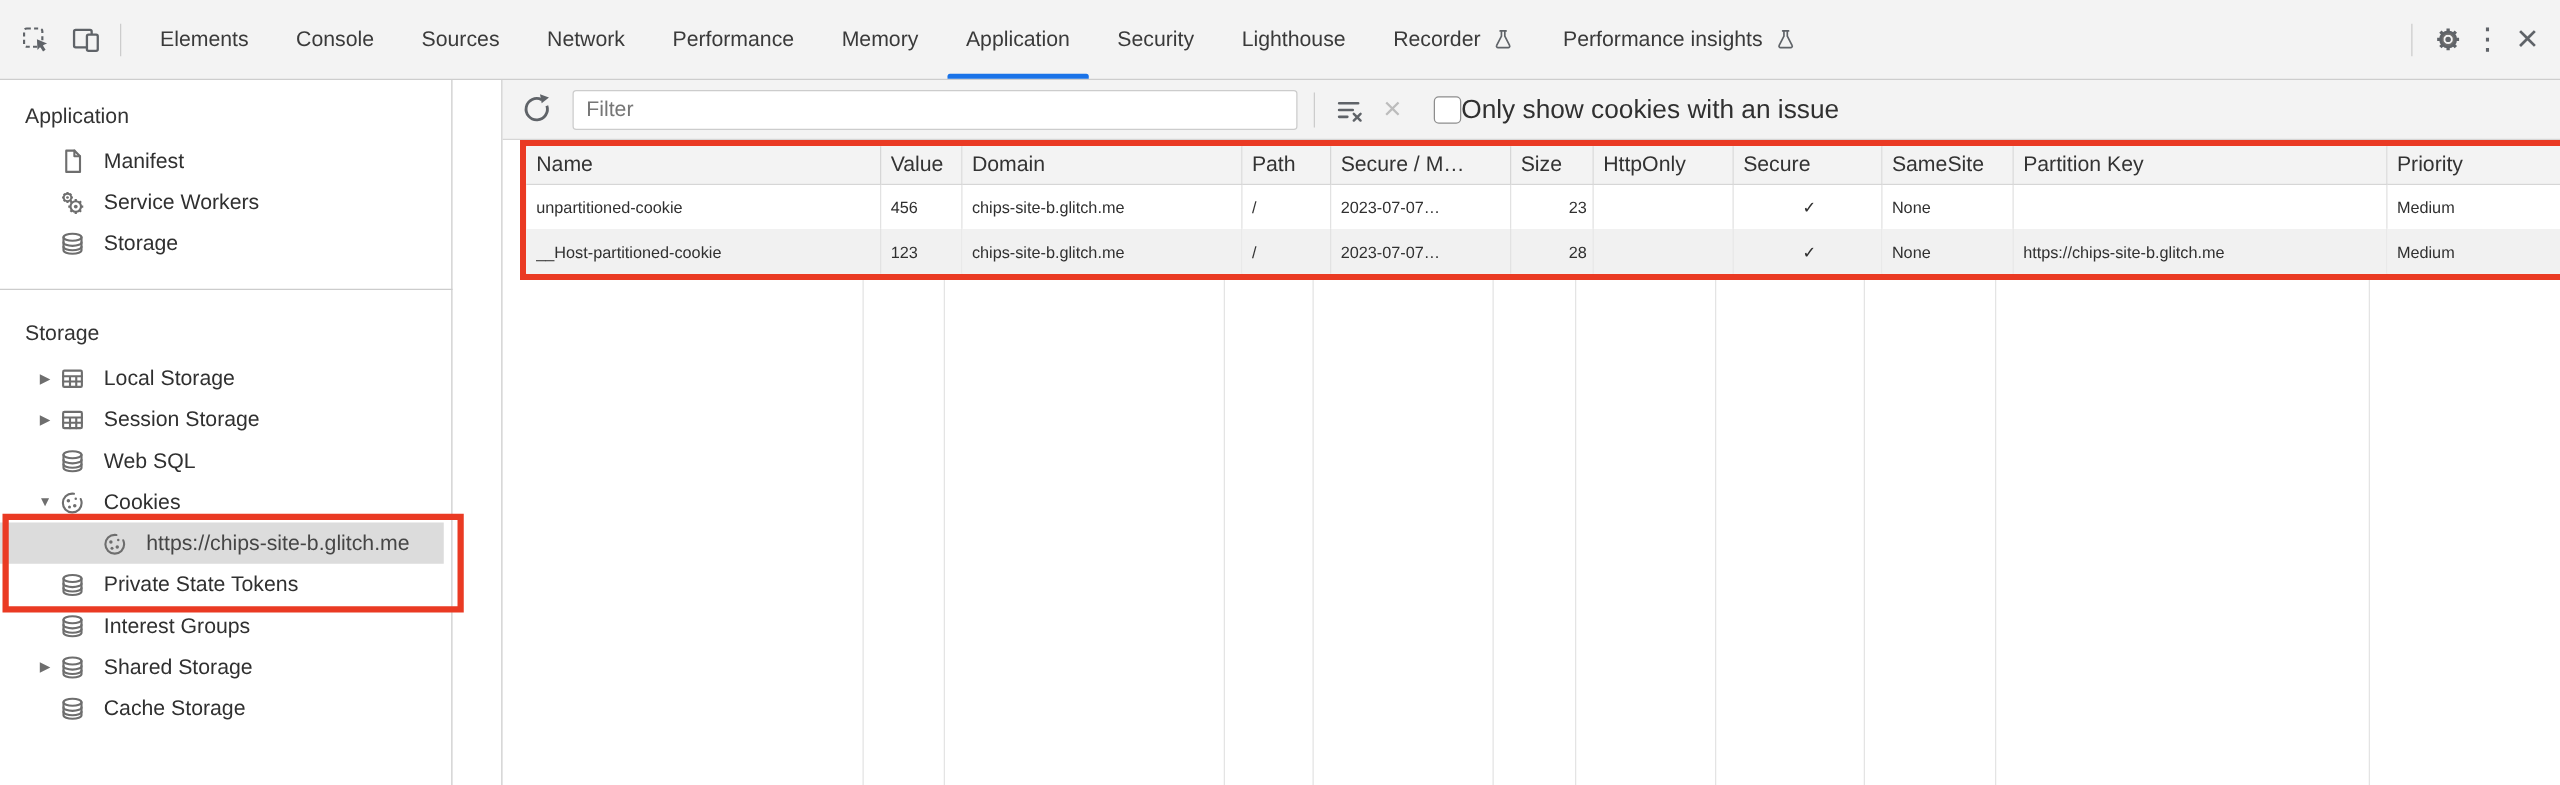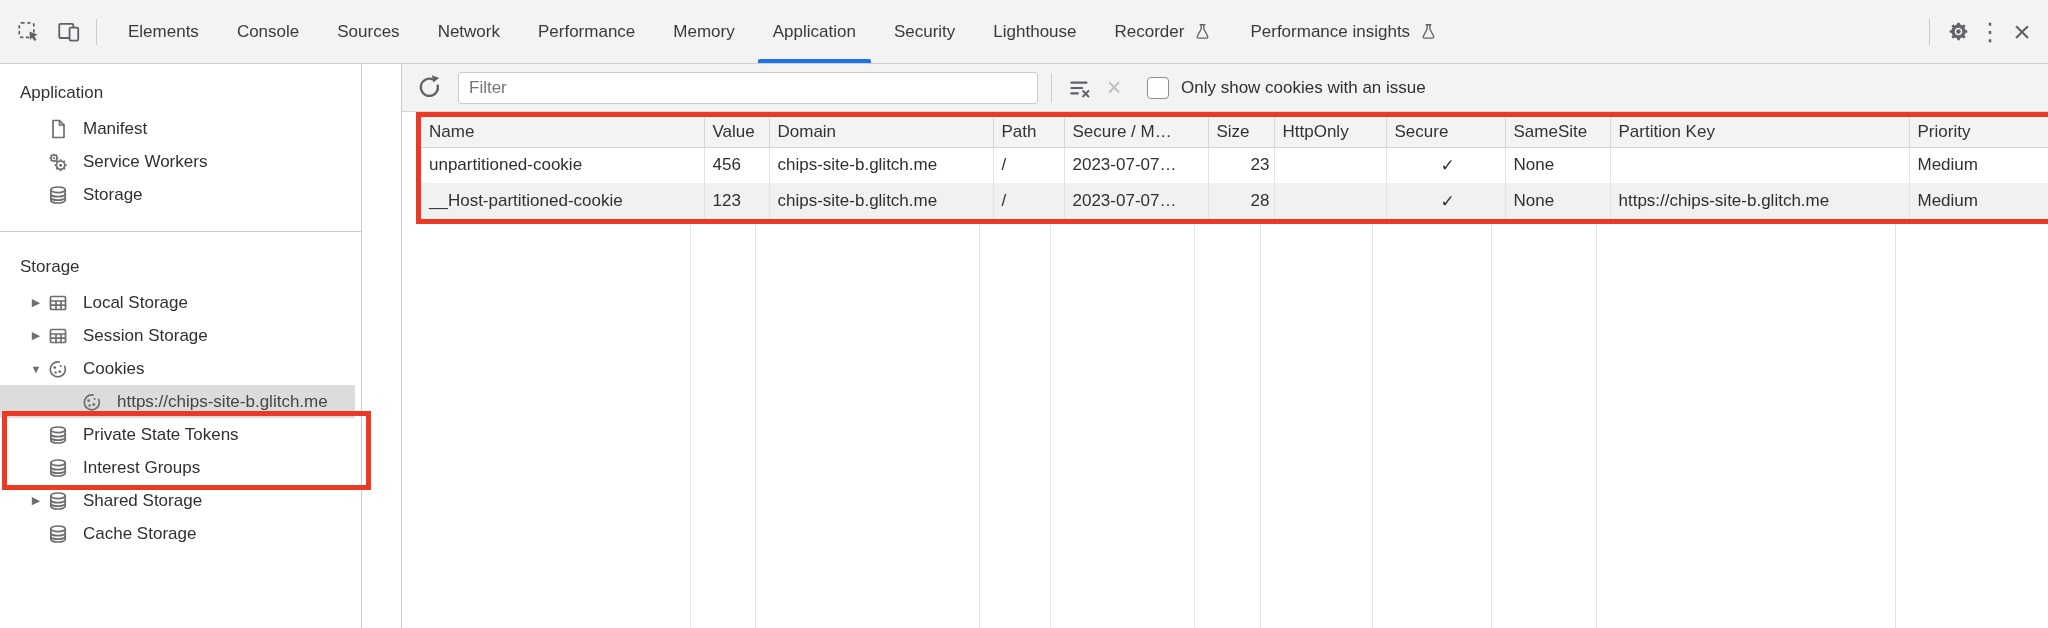--- a/index.html
+++ b/index.html
@@ -60,35 +60,35 @@
   .refresh-btn { width:30px; height:30px; display:flex; align-items:center; justify-content:center; cursor:pointer; flex:none; }
   .filter-input {
     width:580px; height:32px; margin-left:14px; border:1px solid #ccc; border-radius:3px;
     background:#fff; font-family:"Liberation Sans",sans-serif; font-size:17px; color:#303030; padding:0 10px;
   }
   .filter-input::placeholder { color:#767676; }
   .toolbar .tdiv { width:1px; height:28px; background:#ccc; margin:0 13px; flex:none; }
   .icon-btn { width:30px; height:30px; display:flex; align-items:center; justify-content:center; cursor:pointer; flex:none; }
   .x-disabled { font-size:25px; color:#bcbcbc; margin:0 8px 0 6px; width:26px; text-align:center; cursor:default; }
   .cb { width:22px; height:22px; border:1.5px solid #8d8d8d; border-radius:4px; background:#fff; margin-left:12px; flex:none; cursor:pointer; }
-  .cb-label { margin-left:12px; font-size:17px; color:#303030; cursor:pointer; }
+  .cb-label { margin-left:0; font-size:21px; color:#303030; cursor:pointer; }
 
   
   .red-box-table { margin-left:14px; border:5px solid #ea3a23; width:1640px; flex:none; }
   table.cookies { table-layout:fixed; width:1630px; border-collapse:collapse; background:#fff; }
   .c0{width:283px}.c1{width:65px}.c2{width:224px}.c3{width:71px}.c4{width:144px}.c5{width:66px}
   .c6{width:112px}.c7{width:119px}.c8{width:105px}.c9{width:299px}.c10{width:142px}
   table.cookies th {
     height:30px; background:#f3f3f3; font-weight:400; font-size:17px; color:#333;
     text-align:left; padding:0 4px 0 8px; border-right:1px solid #d6d6d6; border-bottom:1px solid #d6d6d6;
     white-space:nowrap; overflow:hidden; cursor:pointer;
   }
   table.cookies th:last-child { border-right:none; }
   table.cookies td {
-    height:36px; font-size:17px; color:#303030; padding:0 4px 0 8px;
+    height:36px; font-size:13px; color:#303030; padding:0 4px 0 8px;
     border-right:1px solid #e2e2e2; white-space:nowrap; overflow:hidden; cursor:default;
   }
   table.cookies td:last-child { border-right:none; }
   tr.alt td { background:#f1f1f1; }
   td.name { padding-left:34px; }
   td.num { text-align:right; padding-right:12px; }
   td.center { text-align:center; padding-left:0; }
 
   
   .grid-below { display:flex; margin-left:6px; height:418px; }
@@ -237,20 +237,27 @@
               <use href="#sym-table"></use>
             </svg>
           <span>Local Storage</span>
         </div>
         <div class="side-item">
           <span class="exp">▶</span>
           <svg class="sicon">
               <use href="#sym-table"></use>
             </svg>
           <span>Session Storage</span>
+        </div>
+        <div class="side-item">
+          <span class="exp"></span>
+          <svg class="sicon">
+              <use href="#sym-database"></use>
+            </svg>
+          <span>Web SQL</span>
         </div>
         <div class="side-item">
           <span class="exp">▼</span>
           <svg class="sicon">
               <use href="#sym-cookie"></use>
             </svg>
           <span>Cookies</span>
         </div>
         <div class="side-item child selected">
           <span class="exp"></span>

